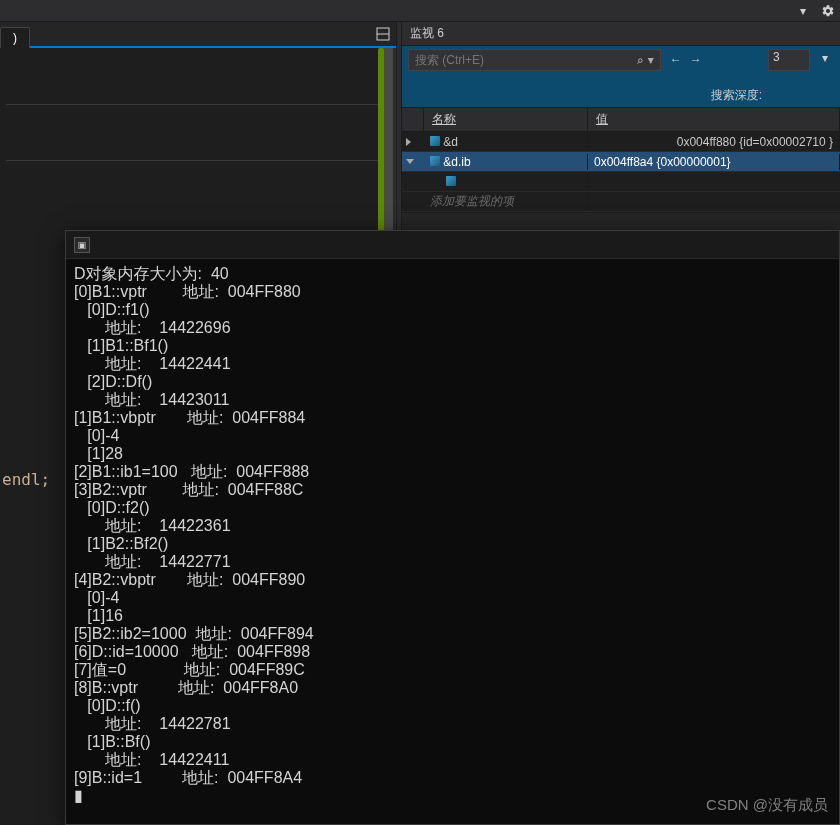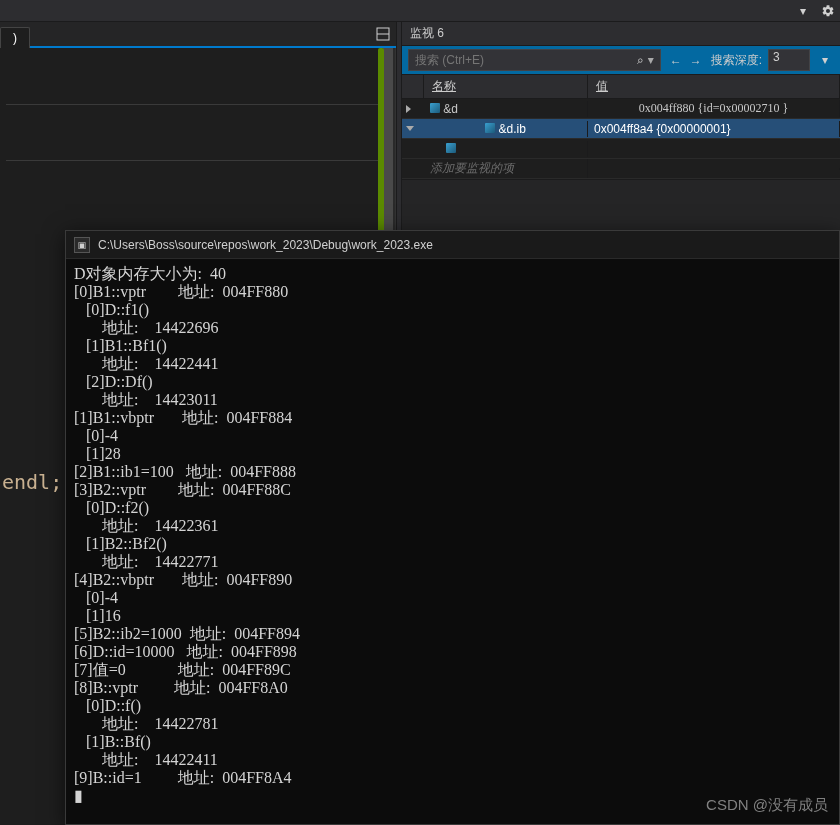--- a/index.html
+++ b/index.html
@@ -51,35 +51,35 @@
       position:absolute; left:378px; top:48px; height:200px; width:6px;
       background:#5b8a00; border-radius:2px;
     }
 
     .right-pane { flex:1; background:#252526; display:flex; flex-direction:column; }
     .watch-panel { display:flex; flex-direction:column; border-bottom:1px solid #1b1b1c; }
     .panel-title {
       background:#2d2d30; color:#ccc; padding:3px 8px; border-bottom:1px solid #1b1b1c;
     }
     .search-row {
-      display:flex; align-items:center; gap:6px;
-      background:#0369a1; padding:3px 6px; border-bottom:1px solid #1b1b1c;
+      display:flex; align-items:flex-start; gap:6px;
+      background:#0c4a6e; padding:3px 6px; border-bottom:1px solid #1b1b1c;
     }
     .search-box {
       flex:1; display:flex; align-items:center;
       background:#333337; border:1px solid #434346; height:22px; padding:0 6px;
       color:#d0d0d0; position:relative;
     }
     .search-box input {
       flex:1; background:transparent; border:none; outline:none; color:#d0d0d0; font-size:12px;
     }
     .search-box .mag { color:#ccc; }
     .search-box .drop { color:#aaa; margin-left:4px; }
     .nav-arrows { display:flex; gap:2px; }
-    .depth-label { color:#ccc; }
+    .depth-label { color:#ccc;margin-top:38px; }
     .depth-sel {
       background:#333337; border:1px solid #434346; color:#d0d0d0;
       width:42px; height:22px; padding:0 4px;
     }
     .grid-header {
       display:flex; background:#2d2d30; color:#ccc; border-bottom:1px solid #1b1b1c;text-decoration:underline;
     }
     .col { padding:3px 8px; border-right:1px solid #1b1b1c; }
     .col-togg { width:22px; border-right:1px solid #1b1b1c; }
     .col-name { width:164px; }
@@ -124,27 +124,27 @@
     .console-title {
       height:28px; background:#1a1a1a; display:flex; align-items:center;
       padding:0 8px; border-bottom:1px solid #2a2a2a; gap:8px; color:#d0d0d0;
     }
     .con-ico {
       width:16px;height:16px;background:#2a2a2a;border:1px solid #555;
       display:flex;align-items:center;justify-content:center;font-size:9px;
     }
     .console-body {
       flex:1; padding:6px 8px;
-      font-family: Liberation Serif, serif;
+      font-family: Liberation Sans, sans-serif;
       font-size:16px; line-height:18px; color:#d4d4d4;
       white-space:pre; overflow:hidden;
     }
     .endl {
       position:absolute; left:2px; top:470px; z-index:25;
-      font-family: Consolas, monospace; font-size:20px; color:#c8b090;
+      font-family: Consolas, monospace; font-size:16px; color:#c8b090;
     }
     .watermark {
       position:absolute; right:12px; bottom:10px; z-index:30;
       color:#9a9a9a; font-size:15px; opacity:0.82;
       font-family:"Microsoft YaHei",sans-serif;
     }
   </style>
 </head>
 <body>
 
@@ -204,29 +204,29 @@
         <div class="col col-togg"></div>
         <div class="col col-name">名称</div>
         <div class="col col-val">值</div>
       </div>
       <div class="grid-body" id="watch1-body">
           <div class="row">
             <div class="expander" style="padding-left: 4px;">
               <span class="tri right"></span>
             </div>
             <div class="col col-name" style="padding-left: 6px;"><span class="cube"></span><span> &amp;d</span></div>
-            <div class="col col-val" style="display: flex; justify-content: center; font-family: Liberation Serif, serif;">
+            <div class="col col-val" style="display: flex; justify-content: flex-end;">
               <span>0x004ff880 {id=0x00002710 }</span>
             </div>
           </div>
           <div class="row selected">
             <div class="expander" style="padding-left: 4px;">
               <span class="tri down"></span>
             </div>
-            <div class="col col-name" style="padding-left: 6px; text-align: center;"><span class="cube"></span><span> &amp;d.ib</span></div>
+            <div class="col col-name" style="padding-left: 6px;"><span class="cube"></span><span> &amp;d.ib</span></div>
             <div class="col col-val" style="display: flex; justify-content: space-between; align-items: center;">
               <span>0x004ff8a4 {0x00000001}</span>
             </div>
           </div>
           <div class="row">
             <div class="expander" style="padding-left: 20px;"></div>
             <div class="col col-name" style="padding-left: 22px;"><span class="cube"></span><span> </span></div>
           </div>
           <div class="row">
             <div class="expander"></div>
@@ -269,21 +269,20 @@
   </div>
 </div>
 
 <div class="breakpoint-strip"></div>
 
 <div class="endl">endl;</div>
 
 <div class="console">
   <div class="console-title">
     <span class="con-ico">▣</span>
-    <span>C:\Users\Boss\source\repos\work_2023\Debug\work_2023.exe</span>
   </div>
   <div class="console-body" id="console-body">D对象内存大小为:  40
 [0]B1::vptr        地址:  004FF880
    [0]D::f1()
        地址:    14422696
    [1]B1::Bf1()
        地址:    14422441
    [2]D::Df()
        地址:    14423011
 [1]B1::vbptr       地址:  004FF884

